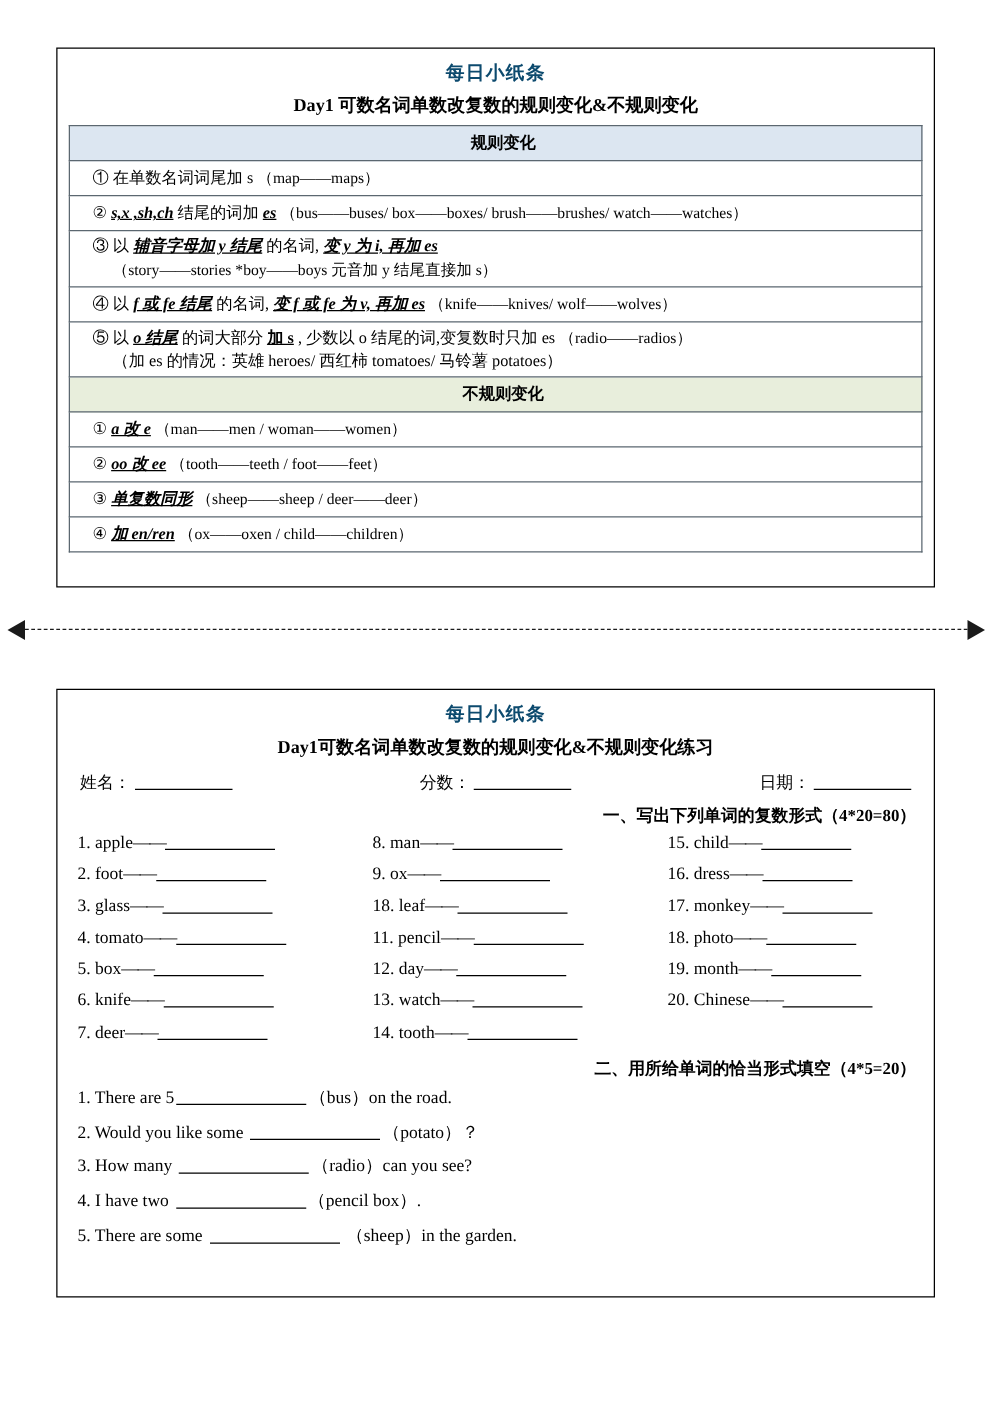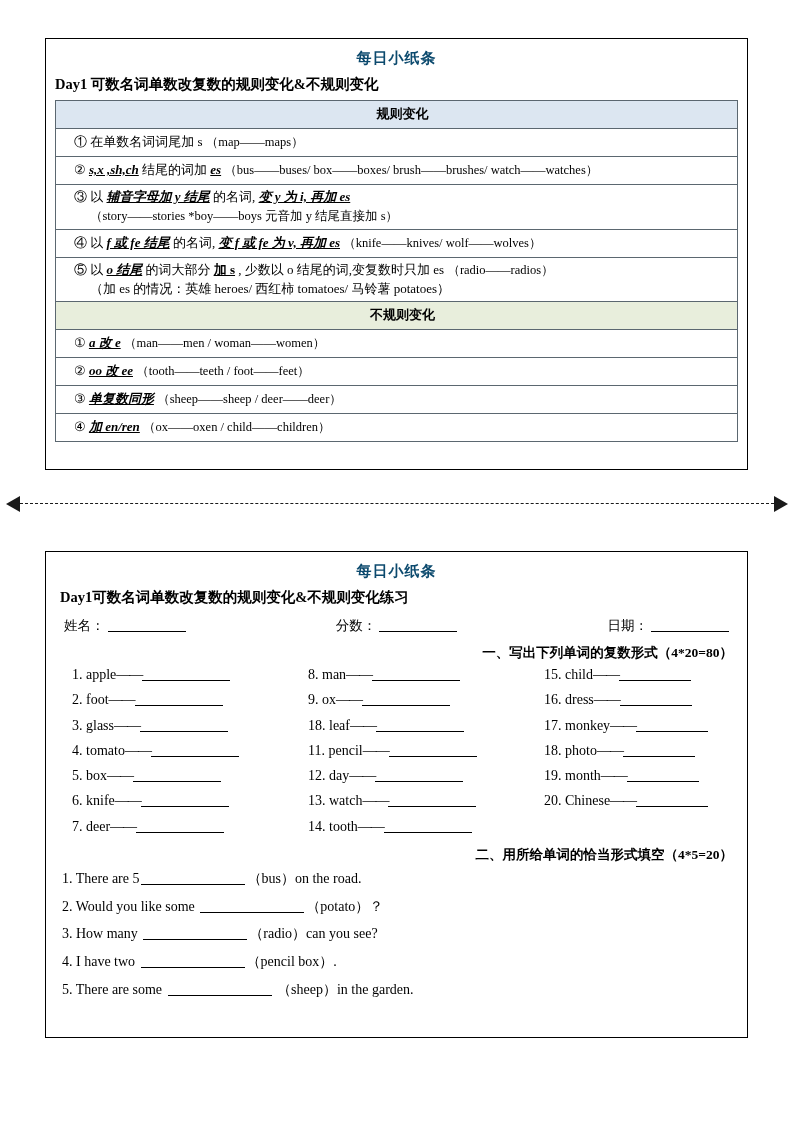--- a/index.html
+++ b/index.html
@@ -38,21 +38,21 @@
   .card-title {
     text-align: center;
     color: #0c4a6e;
     font-weight: bold;
     font-size: 15px;
     font-family: "Liberation Sans", sans-serif;
     letter-spacing: 1px;
     margin-top: 2px;
   }
   .card-subtitle {
-    text-align: left;
+    text-align: center;
     font-weight: bold;
     font-size: 14.5px;
     margin-top: 7px;
     margin-bottom: 6px;
     font-family: "Liberation Serif", serif;
   }
 
   table.rules {
     border-collapse: collapse;
     width: 100%;
@@ -147,21 +147,21 @@
     font-size: 13.5px;
     margin: 9px 0 3px 2px;
     font-family: "Liberation Serif", serif;
     text-align: right;
   }
 
   .word-grid {
     display: grid;
     grid-template-columns: 236px 236px 200px;
     row-gap: 5px;
-    margin-left: 12px;
+    margin-left: 2px;
   }
   .word-item {
     font-size: 14px;
     white-space: nowrap;
     line-height: 1.45;
   }
   .word-item .dash { letter-spacing: -1px; }
   .word-item .ul {
     display: inline-block;
     border-bottom: 1px solid #000;

